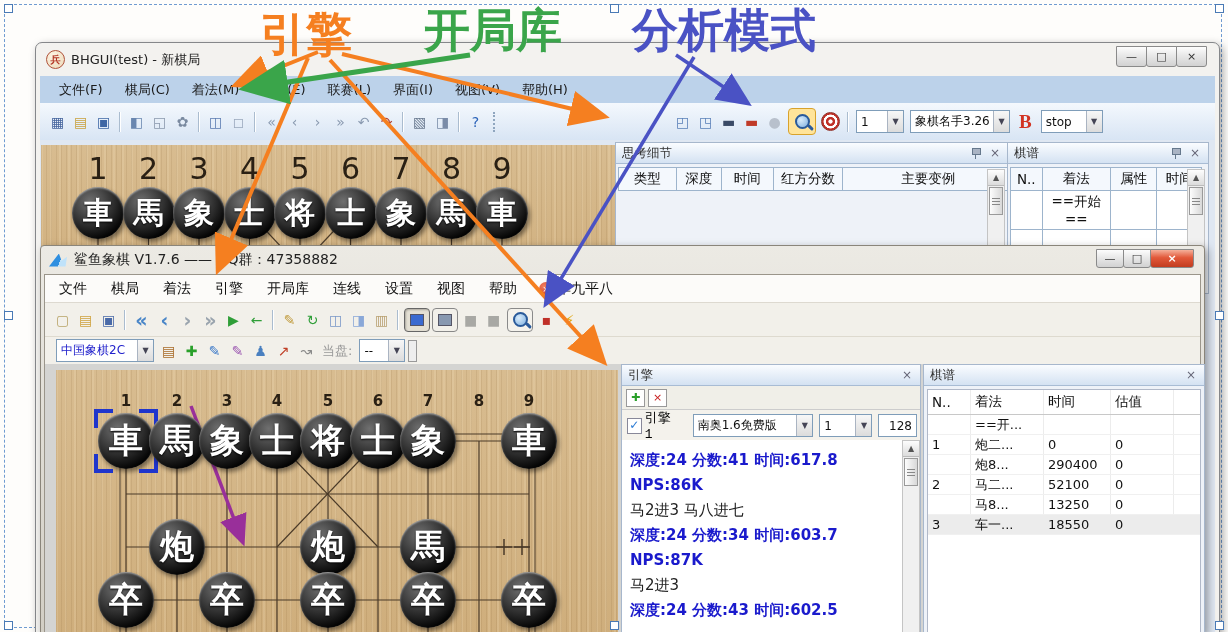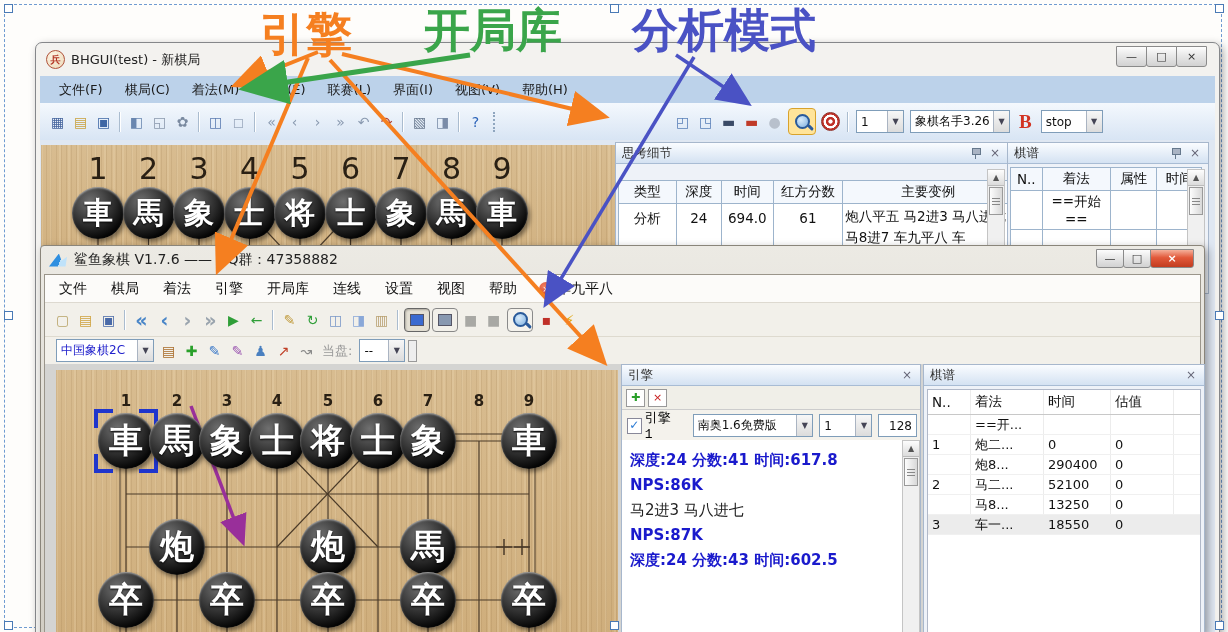--- a/index.html
+++ b/index.html
@@ -233,35 +233,28 @@
             <div class="pc" style="width: 52px; height: 52px; font-size: 30px; left: 334px; top: 42px;">象</div>
             <div class="pc" style="width: 52px; height: 52px; font-size: 30px; left: 384.5px; top: 42px;">馬</div>
             <div class="pc" style="width: 52px; height: 52px; font-size: 30px; left: 435px; top: 42px;">車</div>
           </div>
         <div id="bh-think" class="panel" style="left:575px;top:2px;width:392px;height:150px;overflow:hidden;">
           <div class="phead">
             <span>思考细节</span>
             <span class="pinicon"></span>
             <span class="phx">×</span>
           </div>
-          <table class="gtab" id="think-table" style="margin:16px 2px;width:396px;">
+          <table class="gtab" id="think-table" style="margin:3px 2px;width:396px;font-family:Liberation Serif, serif;">
               <tbody>
                 <tr>
                   <th style="width:52px">类型</th>
                   <th style="width:40px">深度</th>
                   <th style="width:46px">时间</th>
                   <th style="width:64px">红方分数</th>
                   <th style="width:164px">主要变例</th>
-                </tr>
-                <tr style="height:64px;vertical-align:top;">
-                  <td style="padding-top:6px;">分析</td>
-                  <td style="padding-top:6px;">24</td>
-                  <td style="padding-top:6px;">694.0</td>
-                  <td style="padding-top:6px;">61</td>
-                  <td style="text-align:left;line-height:21px;">炮八平五 马2进3 马八进七 马8进7 车九平八 车</td>
                 </tr>
               </tbody>
             </table>
           <div class="sb" style="right:3px;top:26px;bottom:2px;">
             <div class="sbbtn">▲</div>
             <div class="sbthumb">
                 <i></i>
                 <i></i>
                 <i></i>
               </div>
@@ -476,21 +469,23 @@
                 <span class="ddar">▼</span>
             </div>
             <div class="dd" style="width:40px;">
               <span class="ddv" style="text-align:right;">128</span>
             </div>
           </div>
           <div class="eout" id="eng-out">
               <div class="el-b">深度:24  分数:41  时间:617.8</div>
               <div class="el-b">NPS:86K</div>
               <div class="el-m">马2进3 马八进七</div>
+              <div class="el-b">深度:24  分数:34  时间:603.7</div>
               <div class="el-b">NPS:87K</div>
+              <div class="el-m">马2进3</div>
               <div class="el-b">深度:24  分数:43  时间:602.5</div>
             </div>
           <div class="sb" style="right:0;top:75px;bottom:0;">
             <div class="sbbtn">▲</div>
             <div class="sbthumb">
                 <i></i>
                 <i></i>
                 <i></i>
               </div>
           </div>

